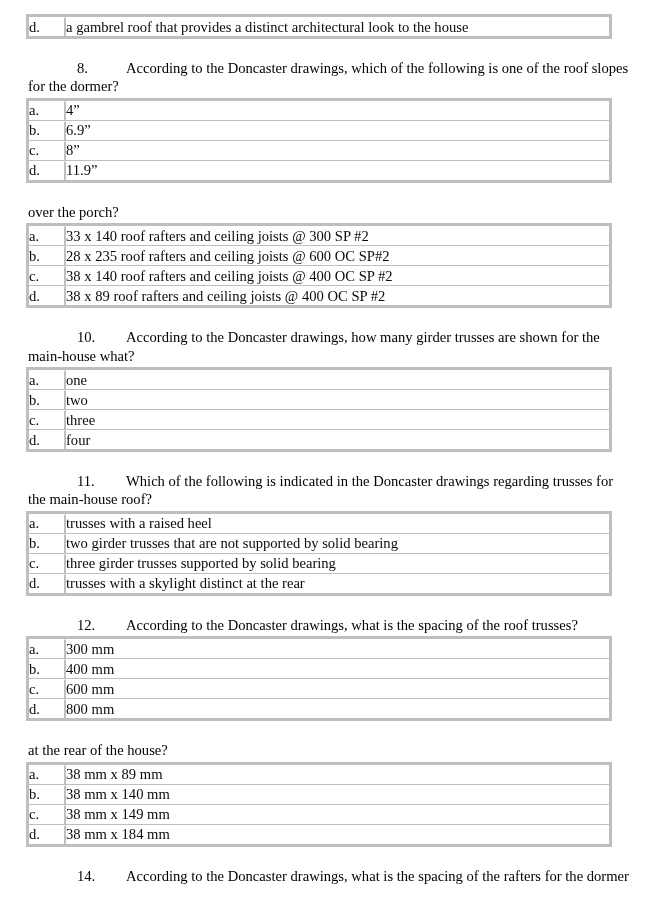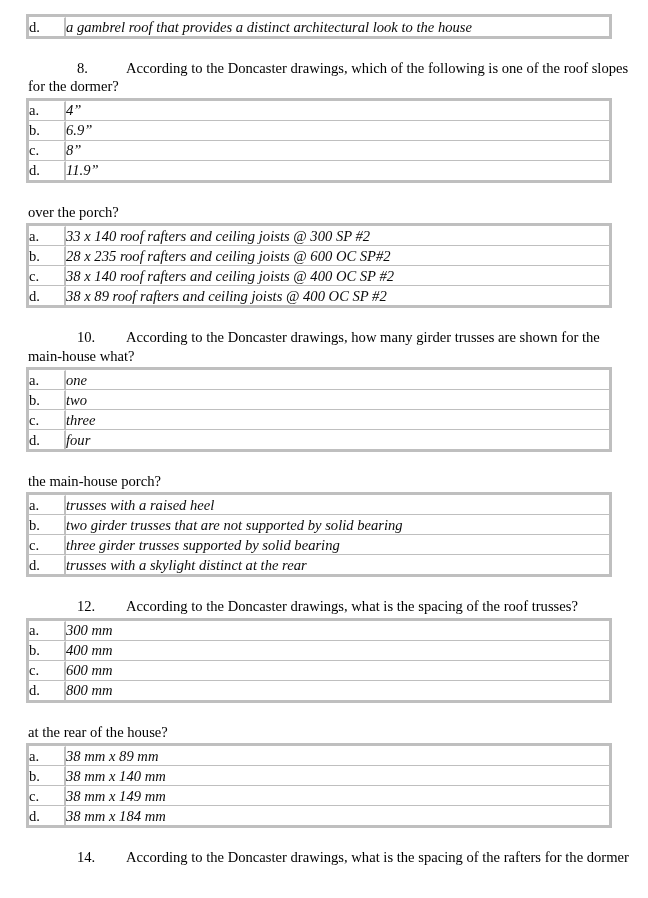--- a/index.html
+++ b/index.html
@@ -79,21 +79,20 @@
   table.answers tr:last-child td {
     border-bottom: none;
   }
   td.letter {
     width: 35px;
     border-right: 2px solid #bfbfbf;
     padding-left: 9px;
   }
   td.answer {
     padding-left: 6px;
-    font-style: italic;
   }
   
   table.answers tr td.letter,
   table.answers tr td.answer {
     background: #ffffff;
   }
 </style>
 </head>
 <body>
 
@@ -184,21 +183,22 @@
     <tr>
       <td class="letter">d.</td>
       <td class="answer">four</td>
     </tr>
   </tbody>
     </table>
 
   <div class="q-spacer"></div>
 
   <p class="question">
-    <span>the main-house porch?</span>
+    <span class="q-first-line"><span class="q-num">11.</span><span class="q-body">Which of the following is indicated in the Doncaster drawings regarding trusses for</span></span>
+    <span>the main-house roof?</span>
   </p>
   <table class="answers">
     <tbody>
         <tr>
       <td class="letter">a.</td>
       <td class="answer">trusses with a raised heel</td>
     </tr>
     <tr>
       <td class="letter">b.</td>
       <td class="answer">two girder trusses that are not supported by solid bearing</td>

